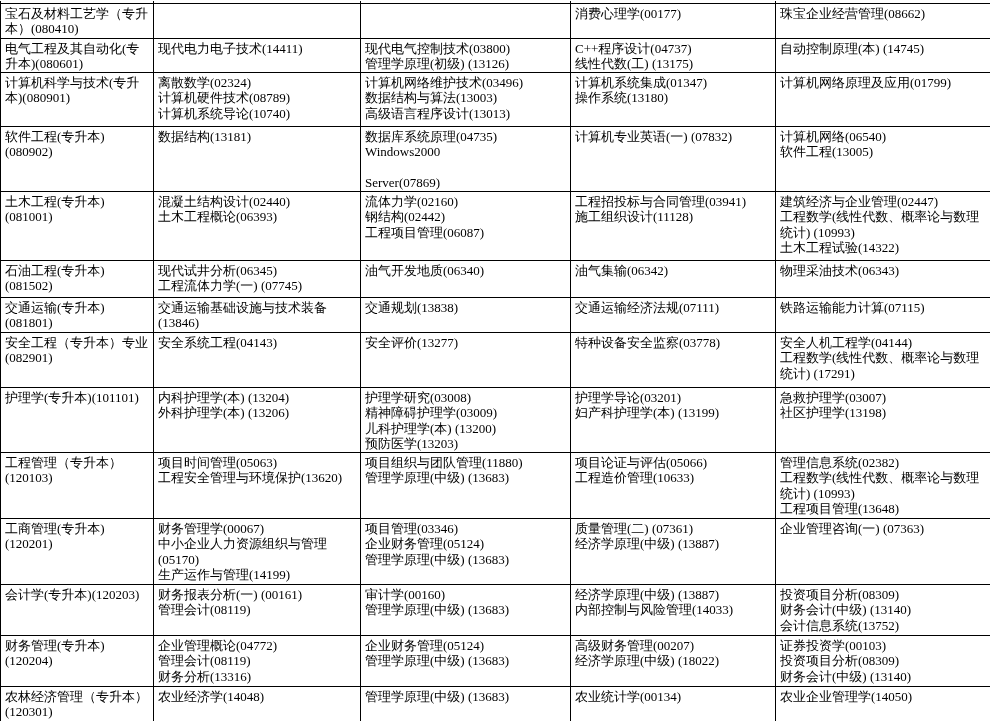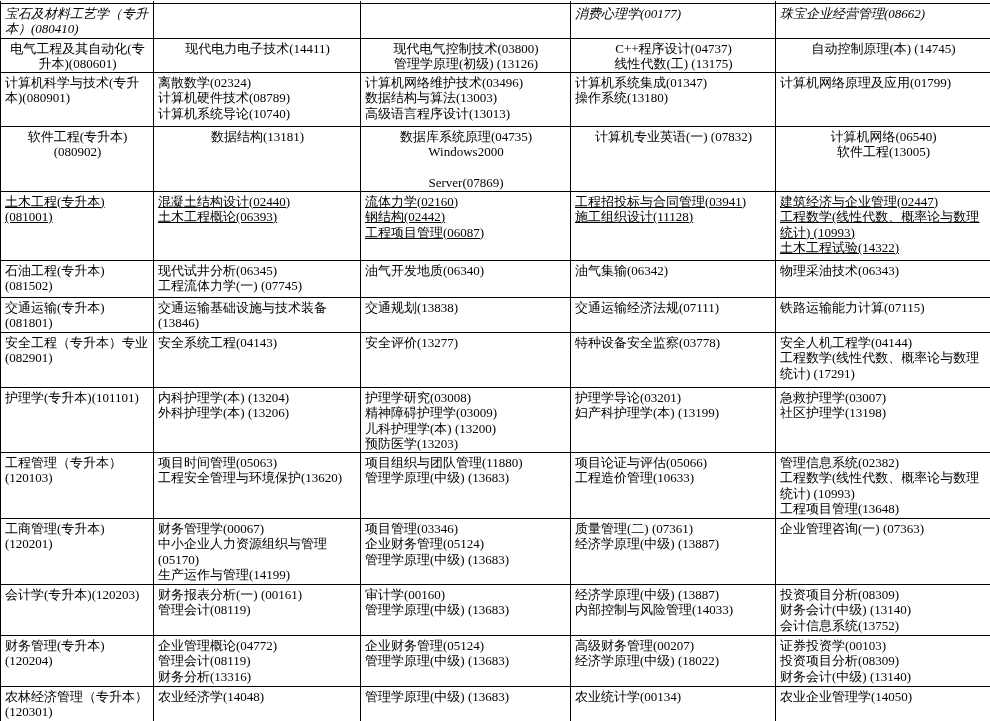--- a/index.html
+++ b/index.html
@@ -31,25 +31,25 @@
     white-space: pre-line;
     overflow-wrap: break-word;
     overflow: hidden;
   }
   tr.cutoff-row td {
     border-top: none;
     padding: 0;
   }
   
   tbody tr:nth-child(1)  { height: 2px;  }
-  tbody tr:nth-child(2)  { height: 35px; font-style: italic; }
-  tbody tr:nth-child(3)  { height: 34px; text-align: center; }
+  tbody tr:nth-child(2)  { height: 35px; }
+  tbody tr:nth-child(3)  { height: 34px; }
   tbody tr:nth-child(4)  { height: 54px; }
-  tbody tr:nth-child(5)  { height: 63px; text-align: center; }
-  tbody tr:nth-child(6)  { height: 69px; text-decoration: underline; }
+  tbody tr:nth-child(5)  { height: 63px; }
+  tbody tr:nth-child(6)  { height: 69px; }
   tbody tr:nth-child(7)  { height: 37px; }
   tbody tr:nth-child(8)  { height: 35px; }
   tbody tr:nth-child(9)  { height: 55px; }
   tbody tr:nth-child(10) { height: 63px; }
   tbody tr:nth-child(11) { height: 66px; margin-left: 16px; }
   tbody tr:nth-child(12) { height: 66px; margin-top: 14px; }
   tbody tr:nth-child(13) { height: 51px; }
   tbody tr:nth-child(14) { height: 51px; padding-left: 27px; }
   tbody tr:nth-child(15) { height: 37px; }
 </style>

